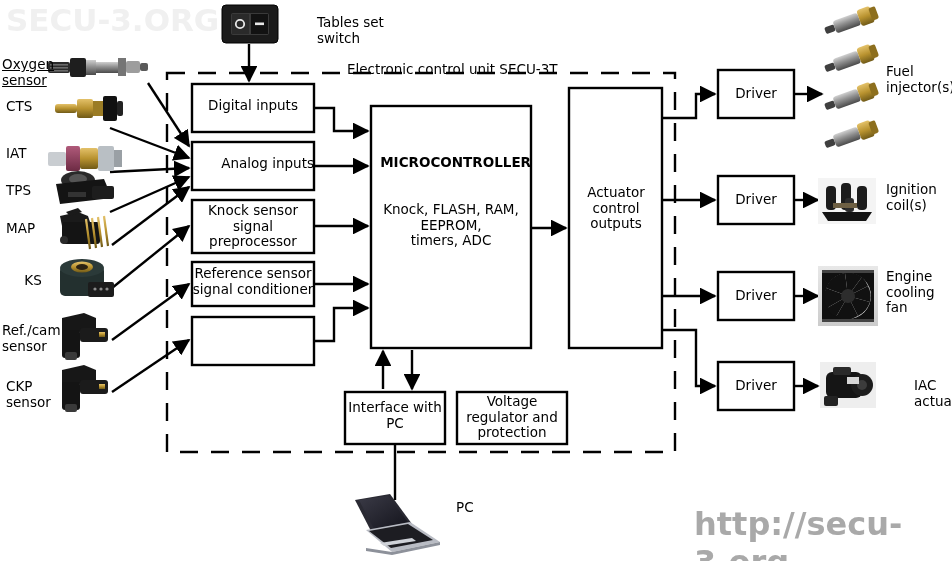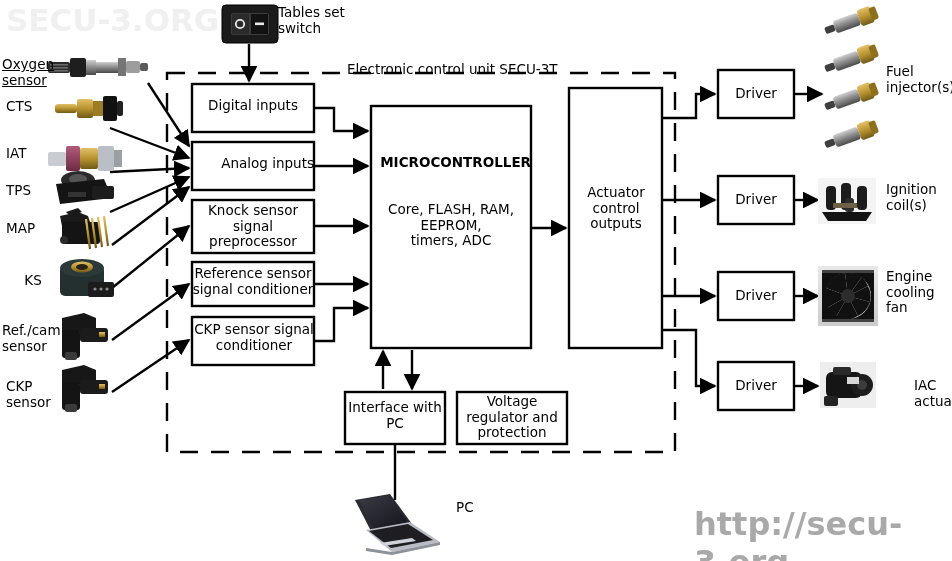--- a/index.html
+++ b/index.html
@@ -280,21 +280,21 @@
       <path d="M 369 531 L 408 524 L 433 540 L 391 548 Z" fill="#1d1d22"></path>
       <path d="M 380 543 L 412 538 L 416 541 L 384 546 Z" fill="#cfd2d8"></path>
       <path d="M 366 548 L 392 552 L 440 542 L 440 545 L 392 555 L 366 551 Z" fill="#8d919a"></path>
     </g>
 
     <g font-family="DejaVu Sans, Liberation Sans, sans-serif" font-size="13.5" fill="#000">
       <text x="347" y="74">Electronic control unit SECU-3T</text>
     </g>
   </svg>
 
-  <div class="lbl" style="left:278px;top:5px;width:90px;">Tables set
+  <div class="lbl" style="left:278px;top:15px;width:90px;padding-left:39px;">Tables set
 switch</div>
 
   <div class="lbl" style="left:2px;top:57px;width:60px;text-decoration:underline;">Oxygen
 sensor</div>
   <div class="lbl" style="left:6px;top:99px;width:50px;">CTS</div>
   <div class="lbl" style="left:6px;top:146px;width:50px;">IAT</div>
   <div class="lbl" style="left:6px;top:183px;width:50px;">TPS</div>
   <div class="lbl" style="left:6px;top:221px;width:50px;">MAP</div>
   <div class="lbl" style="left:8px;top:273px;width:50px;text-align:center;">KS</div>
   <div class="lbl" style="left:2px;top:323px;width:66px;">Ref./cam
@@ -302,25 +302,23 @@
   <div class="lbl" style="left:6px;top:379px;width:60px;">CKP
 sensor</div>
 
   <div class="lbl" style="left:192px;top:98px;width:122px;text-align:center;">Digital inputs</div>
   <div class="lbl" style="left:192px;top:156px;width:122px;text-align:right;">Analog inputs</div>
   <div class="lbl" style="left:192px;top:203px;width:122px;text-align:center;border-radius:20px;">Knock sensor
 signal
 preprocessor</div>
   <div class="lbl" style="left:190px;top:266px;width:126px;text-align:center;">Reference sensor
 signal conditioner</div>
-  <div class="lbl" style="left:192px;top:322px;width:124px;text-align:center;">CKP sensor signal
-conditioner</div>
 
   <div class="lbl" style="left:371px;top:155px;width:160px;text-align:right;font-weight:bold;">MICROCONTROLLER</div>
-  <div class="lbl" style="left:371px;top:202px;width:160px;text-align:center;">Core, FLASH, RAM,
+  <div class="lbl" style="left:371px;top:202px;width:160px;text-align:center;">Knock, FLASH, RAM,
 EEPROM,
 timers, ADC</div>
 
   <div class="lbl" style="left:574px;top:185px;width:84px;text-align:center;">Actuator
 control
 outputs</div>
 
   <div class="lbl" style="left:345px;top:400px;width:100px;text-align:center;">Interface with
 PC</div>
   <div class="lbl" style="left:457px;top:394px;width:110px;text-align:center;">Voltage

